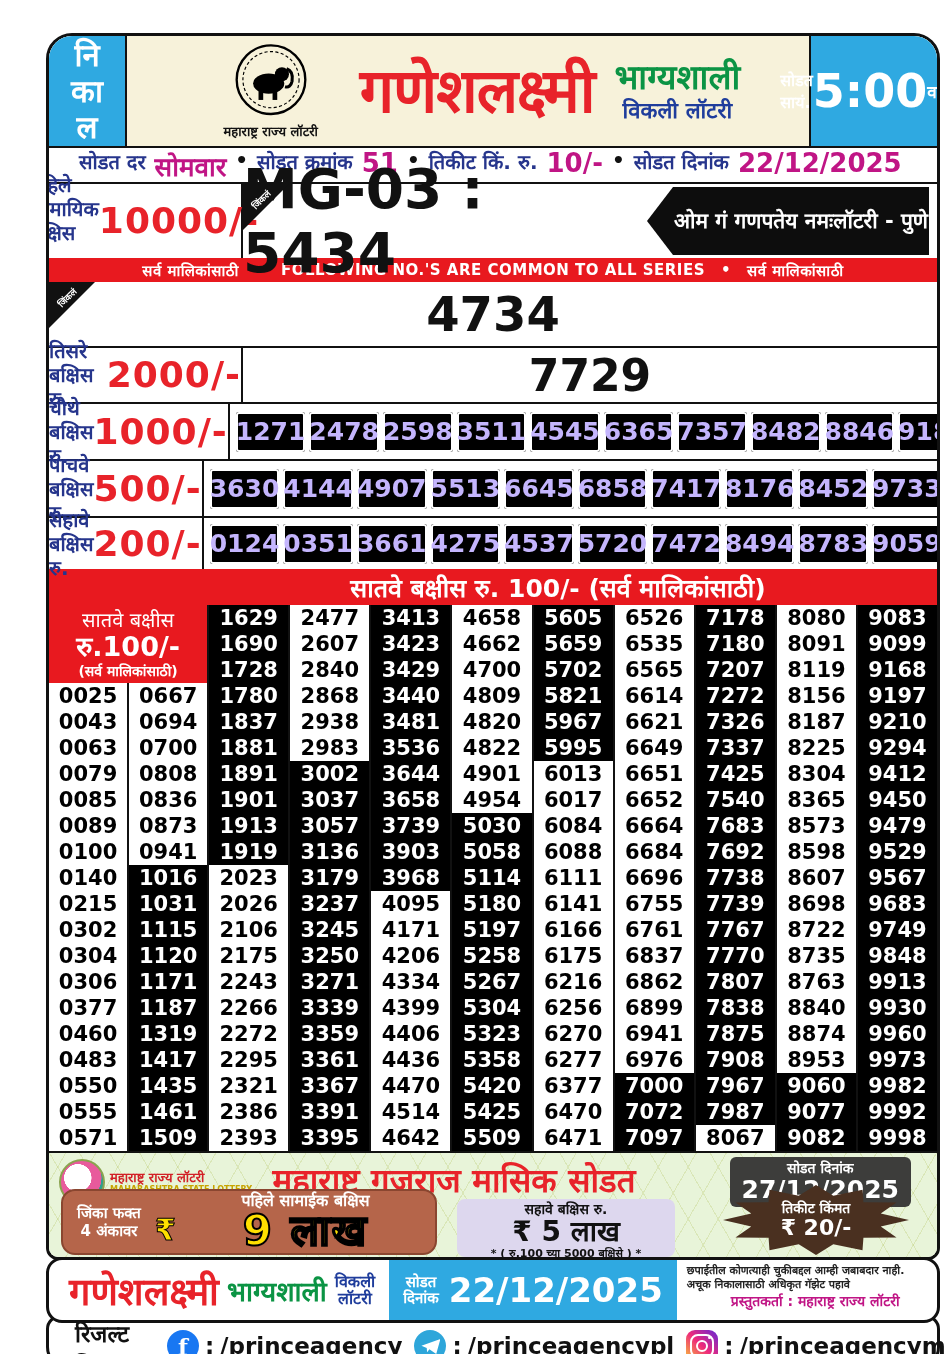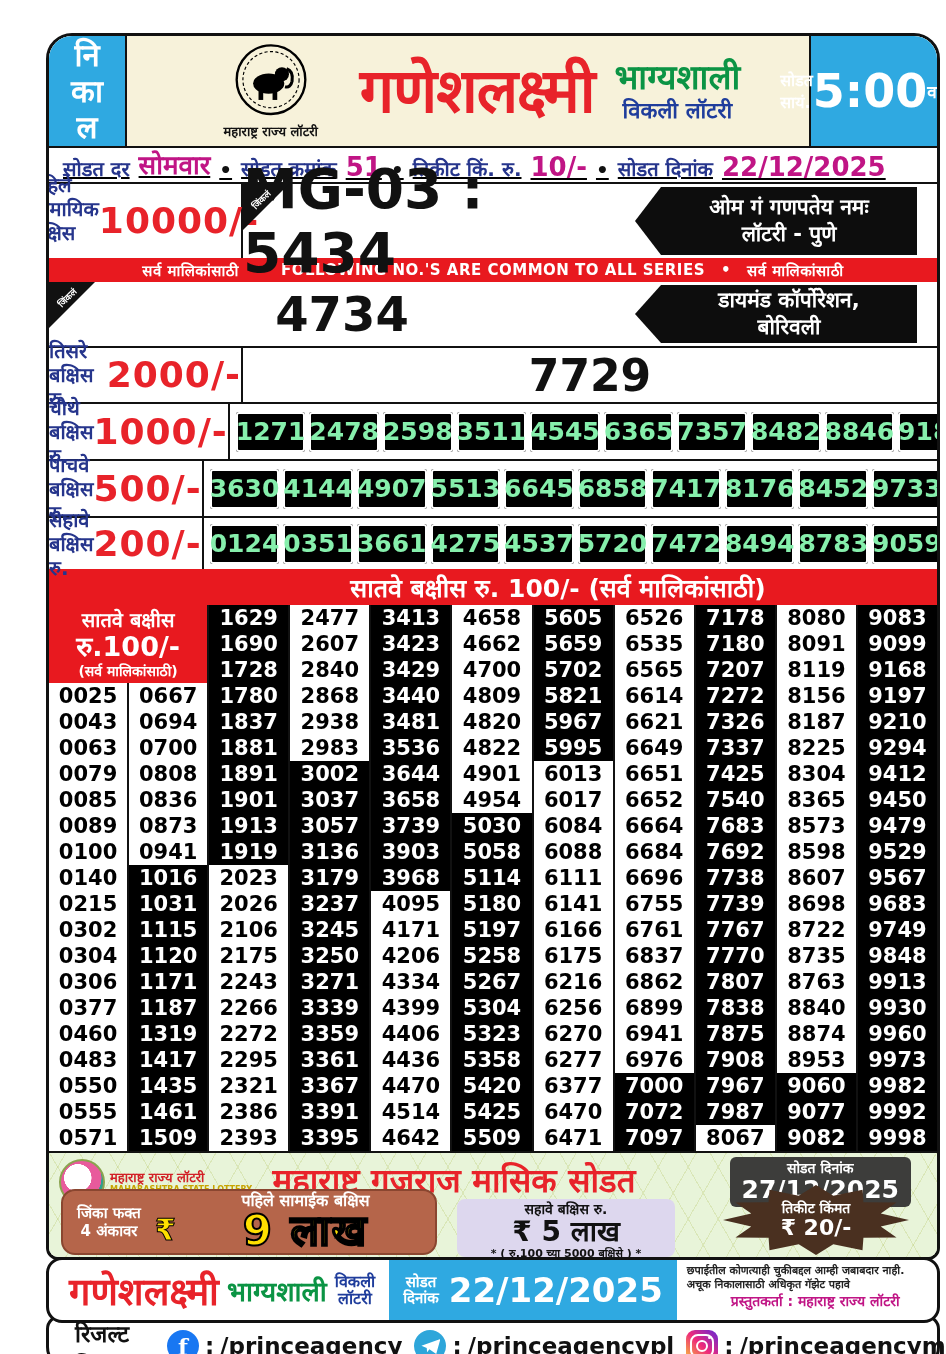--- a/index.html
+++ b/index.html
@@ -19,49 +19,49 @@
   .main-title{color:#e8232a;font-weight:bold;font-size:61px;letter-spacing:-1px;line-height:100px;}
   .sub-stack{display:flex;flex-direction:column;align-items:center;margin-left:6px;}
   .sub-stack .b1{color:#0b9444;font-weight:bold;font-size:34px;line-height:40px;}
   .sub-stack .b2{color:#1f3d9c;font-weight:bold;font-size:22px;line-height:28px;}
   .timebox{width:126px;background:#2fa9e1;border-left:2px solid #111;display:flex;flex-direction:row;align-items:center;justify-content:center;color:#fff;font-weight:bold;}
   .timebox .t1{font-size:16px;}
   .timebox .t2{font-size:46px;line-height:50px;}
   .timebox .t3{font-size:17px;}
 
   
-  .dinfo{height:34px;display:flex;align-items:flex-end;padding-left:14px;gap:9px;background:#fff;text-decoration:underline;}
+  .dinfo{height:34px;display:flex;align-items:flex-start;padding-left:30px;gap:9px;background:#fff;}
   .dinfo .lab{color:#26358c;font-weight:bold;font-size:20px;}
   .dinfo .val{color:#c01585;font-weight:bold;font-size:26px;}
   .dinfo .dot{color:#111;font-size:20px;font-weight:bold;}
 
   
   .prow{display:flex;align-items:stretch;background:#fff;}
   .plabel{width:192px;border-right:2px solid #111;display:flex;flex-direction:row;align-items:center;justify-content:center;}
   .plabel .pl1{color:#26358c;font-weight:bold;font-size:20px;line-height:24px;}
   .plabel .pl2{color:#e8232a;font-weight:bold;font-size:36px;line-height:34px;letter-spacing:1px;}
   .numcell{flex:1;position:relative;display:flex;align-items:center;justify-content:center;font-weight:bold;color:#111;}
   .corner{position:absolute;top:0;left:0;width:46px;height:46px;background:#111;clip-path:polygon(0 0,100% 0,0 100%);}
   .corner span{position:absolute;top:9px;left:-5px;width:46px;text-align:center;transform:rotate(-45deg);color:#fff;font-size:9px;font-weight:bold;}
-  .seller{width:256px;margin:3px 20px 3px 0;background:#0d0d0d;color:#fff;clip-path:polygon(0 50%,26px 0,100% 0,100% 100%,26px 100%);display:flex;flex-direction:column;align-items:center;justify-content:center;padding-left:26px;font-weight:bold;font-size:21px;line-height:27px;text-align:center;}
+  .seller{width:256px;margin:3px 8px 3px 0;background:#0d0d0d;color:#fff;clip-path:polygon(0 50%,26px 0,100% 0,100% 100%,26px 100%);display:flex;flex-direction:row;align-items:center;justify-content:center;padding-left:26px;font-weight:bold;font-size:21px;line-height:27px;text-align:center;}
   .row1{height:74px;}  .row1 .numcell{font-size:55px;}
   .row2{height:64px;}  .row2 .numcell{font-size:48px;}
   .row3{height:54px;}  .row3 .numcell{font-size:44px;}
   .rowchips{height:55px;} .row6{height:51px;}
   .redstrip{height:24px;background:#e8191f;color:#fff;display:flex;align-items:center;justify-content:center;gap:16px;font-weight:bold;font-size:15px;letter-spacing:.5px;}
 
   .chips{flex:1;display:flex;align-items:center;gap:4px;padding:0 6px;}
-  .chip{flex:1;height:40px;line-height:40px;text-align:right;background:#000;color:#86efac;font-weight:bold;font-size:25px;border-radius:3px;box-shadow:inset 0 0 0 2px #fff, inset 0 0 0 4px #000;}
+  .chip{flex:1;height:40px;line-height:40px;text-align:right;background:#000;color:#c4b5fd;font-weight:bold;font-size:25px;border-radius:3px;box-shadow:inset 0 0 0 2px #fff, inset 0 0 0 4px #000;}
 
   
   .sevhead{height:36px;background:#e8191f;color:#fff;font-weight:bold;font-size:25px;display:flex;align-items:center;justify-content:center;padding-left:130px;}
   .grid{display:flex;gap:2px;background:#111;height:546px;}
   .leftgroup{flex:2;display:flex;flex-direction:column;background:#111;}
   .sevlabel{height:78px;background:#e8191f;color:#fff;display:flex;flex-direction:column;align-items:center;justify-content:center;}
-  .sevlabel .s1{font-size:20px;font-weight:bold;line-height:24px;}
+  .sevlabel .s1{font-size:20px;font-weight:normal;line-height:24px;}
   .sevlabel .s2{font-size:27px;font-weight:bold;line-height:29px;}
   .sevlabel .s3{font-size:14px;font-weight:bold;line-height:20px;}
   .leftcols{flex:1;display:flex;gap:2px;}
   .gcol{flex:1;display:flex;flex-direction:column;background:#fff;}
   .gcell{height:26px;line-height:26px;text-align:center;font-weight:bold;font-size:21px;}
   .gcell.w{background:#fff;color:#000;}
   .gcell.b{background:#000;color:#fff;}
 
   
   .banner{height:104px;position:relative;background:#e8f4d9;
@@ -190,24 +190,20 @@
       <span>•</span>
       <span>सर्व मालिकांसाठी</span>
     </div>
 
     <div class="prow row2">
       <div class="numcell">
         <div class="corner">
             <span>जिंकलं</span>
           </div>
         <span>4734</span>
-      </div>
-      <div class="seller">
-        <span>डायमंड कॉर्पोरेशन,</span>
-        <span>बोरिवली</span>
       </div>
     </div>
 
     <div class="prow row3 sec">
       <div class="plabel">
         <div class="pl1">तिसरे बक्षिस रु.</div>
         <div class="pl2">2000/-</div>
       </div>
       <div class="numcell">
         <span>7729</span>

